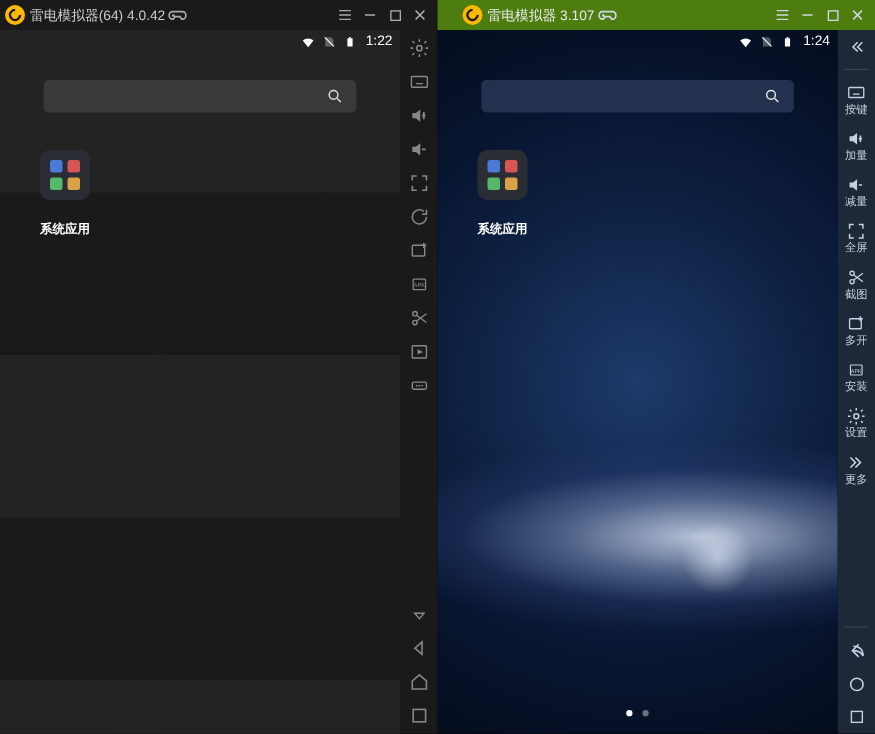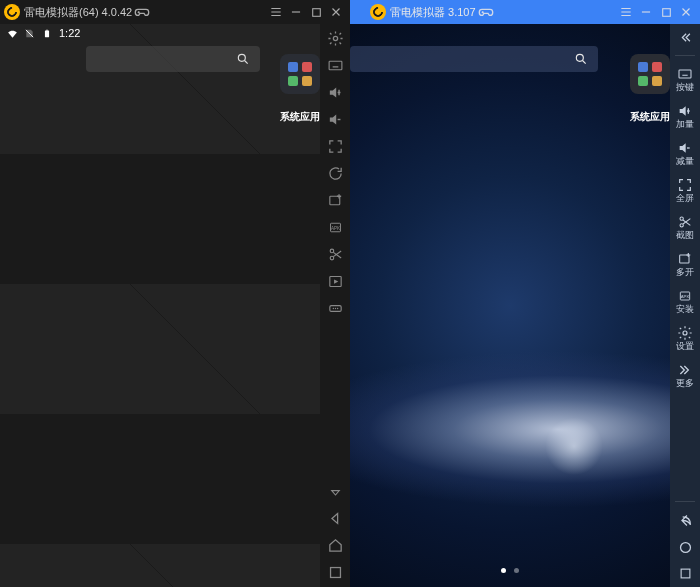--- a/index.html
+++ b/index.html
@@ -20,21 +20,21 @@
 .emulator-left { width: 350px; }
 .emulator-right { width: 350px; }
 .titlebar {
   height: 24px;
   display: flex;
   align-items: center;
   padding: 0 4px;
   font-size: 11px;
 }
 .titlebar-left { background: #1a1a1a; color: #ccc; }
-.titlebar-right { background: #3b82f6; color: #e8e8e8; padding-left: 20px; }
+.titlebar-right { background: #4d7c0f; color: #e8e8e8; padding-left: 20px; }
 .logo {
   width: 16px; height: 16px;
   background: #ffb800;
   border-radius: 50%;
   display: flex;
   align-items: center;
   justify-content: center;
   margin-right: 4px;
   flex-shrink: 0;
 }
@@ -52,21 +52,21 @@
 .titlebar-right .win-btn { color: #d0d8e8; }
 svg { display: block; }
 .body-wrap {
   flex: 1;
   display: flex;
 }
 .screen {
   flex: 1;
   position: relative;
   display: flex;
-  flex-direction: row;
+  flex-direction: column;
 }
 .screen-left {
   background: #1e1e1e;
   background-image:
     linear-gradient(135deg, #232323 25%, transparent 25%),
     linear-gradient(225deg, #232323 25%, transparent 25%),
     linear-gradient(45deg, #232323 25%, transparent 25%),
     linear-gradient(315deg, #232323 25%, #1a1a1a 25%);
   background-size: 260px 260px;
   background-position: 0 0, 0 0, 130px 130px, 130px 130px;
@@ -435,20 +435,38 @@
         </svg>
       </div>
     <div class="win-btn">
         <svg width="14" height="14">
           <use href="#i-close"></use>
         </svg>
       </div>
   </div>
   <div class="body-wrap">
     <div class="screen screen-right">
+      <div class="statusbar">
+        <span class="status-icon">
+            <svg width="13" height="13">
+              <use href="#i-wifi"></use>
+            </svg>
+          </span>
+        <span class="status-icon">
+            <svg width="11" height="11">
+              <use href="#i-nosim"></use>
+            </svg>
+          </span>
+        <span class="status-icon">
+            <svg width="10" height="13">
+              <use href="#i-battery"></use>
+            </svg>
+          </span>
+        <span class="clock">1:24</span>
+      </div>
       <div class="searchbar searchbar-right">
         <svg width="14" height="14" style="color:#e8e8e8">
             <use href="#i-search"></use>
           </svg>
       </div>
       <div class="app-icon-wrap">
         <div class="app-icon">
           <div class="dot d1"></div>
             <div class="dot d2"></div>
             <div class="dot d3"></div>

